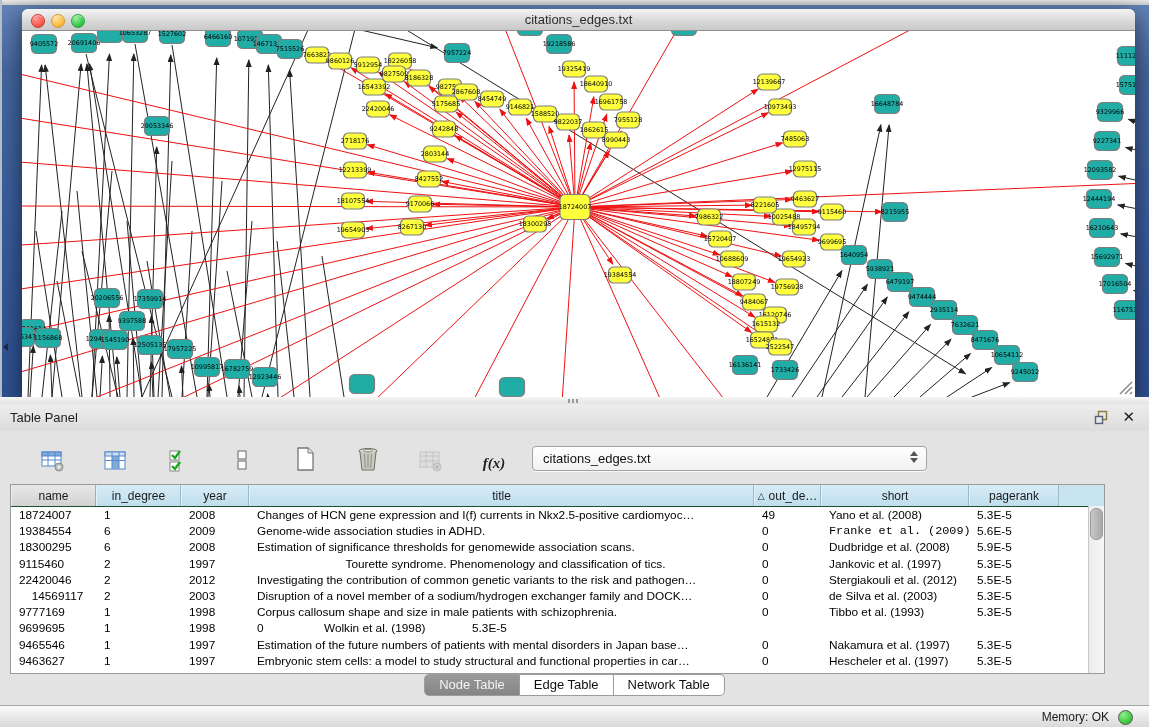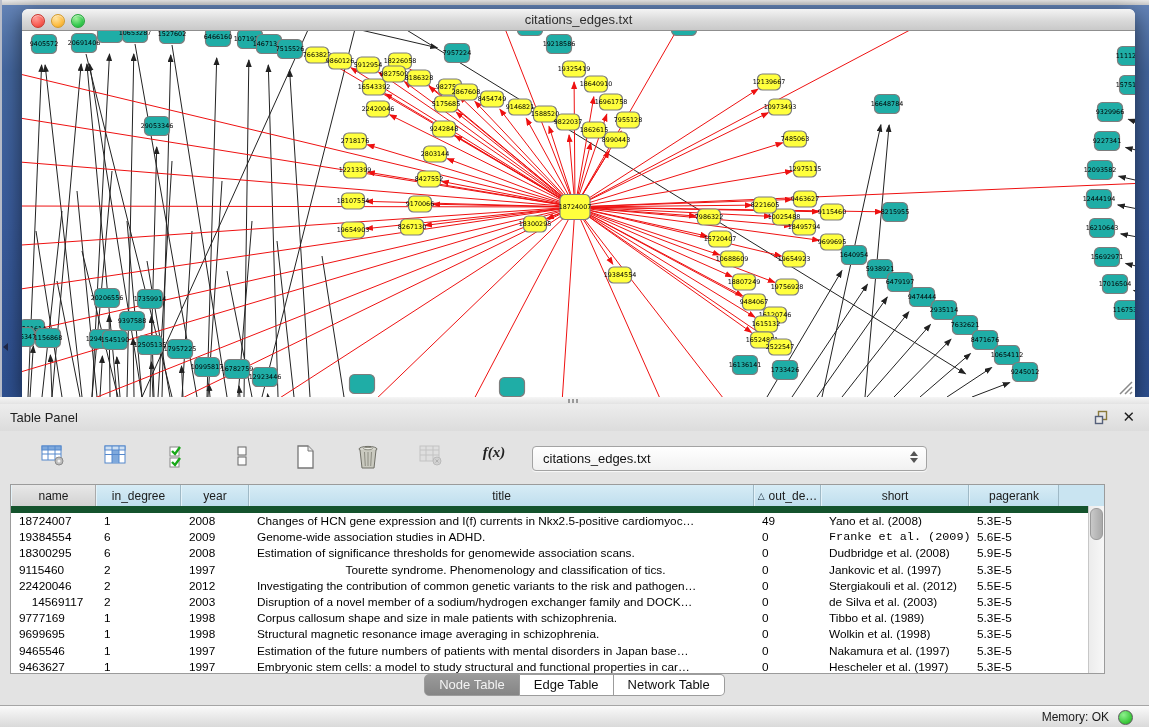--- a/index.html
+++ b/index.html
@@ -37,33 +37,33 @@
   #panel-header{position:absolute;left:0;top:404px;width:1149px;height:27px;
     background:linear-gradient(#ededed,#dcdcdc);border-bottom:1px solid #c2c2c2;}
   #panel-title{position:absolute;left:10px;top:6px;font-size:13px;color:#1f1f1f;}
   #float-icon{position:absolute;right:40px;top:6px;width:15px;height:15px;}
   #close-icon{position:absolute;right:14px;top:4px;font-size:15px;font-weight:bold;color:#1c1c1c;cursor:default;}
 
   #panel-body{position:absolute;left:0;top:431px;width:1149px;height:274px;background:#e3e3e3;}
 
   
   #toolbar{position:absolute;left:14px;top:12px;height:30px;display:flex;align-items:center;gap:10px;}
-  .tb-btn{width:28px;height:28px;display:flex;align-items:flex-start;justify-content:center;margin-left:25px;}
+  .tb-btn{width:28px;height:28px;display:flex;align-items:flex-end;justify-content:center;margin-left:25px;}
   #fx-label{font-family:"Liberation Serif","DejaVu Serif",serif;font-style:italic;font-weight:bold;font-size:15px;color:#222;}
   #table-selector{margin-left:14px;width:393px;height:23px;border:1px solid #a3a3a3;border-radius:4px;
     background:linear-gradient(#ffffff,#f1f1f1);display:flex;align-items:center;position:relative;box-shadow:0 1px 1px rgba(255,255,255,.8);}
   #table-selector-value{margin-left:10px;font-size:13px;color:#111;}
   #selector-arrows{position:absolute;right:8px;top:4px;display:flex;flex-direction:column;gap:2px;}
   #selector-arrows .up{width:0;height:0;border-left:4px solid transparent;border-right:4px solid transparent;border-bottom:5px solid #555;}
   #selector-arrows .down{width:0;height:0;border-left:4px solid transparent;border-right:4px solid transparent;border-top:5px solid #555;}
 
   
   #table-wrap{position:absolute;left:10px;top:53px;width:1093px;height:188px;background:#fff;
     border:1px solid #9b9b9b;overflow:hidden;}
-  #thead{display:flex;height:21px;border-bottom:7px solid #14532d;background:#c9e4f1;}
+  #thead{display:flex;height:21px;border-bottom:1px solid #14532d;background:#c9e4f1;}
   .th{box-sizing:border-box;border-right:1px solid #9fb9c6;border-left:1px solid #e3f2f9;
     font-size:12px;color:#1b1b1b;display:flex;align-items:center;justify-content:center;background:linear-gradient(#d7ecf6,#bfdeed);}
   .th.gray{background:linear-gradient(#e8e8e8,#d2d2d2);border-right:1px solid #aaa;}
   .th .sort{font-size:9px;margin-right:4px;color:#123;}
   #tbody{position:relative;}
   .tr{display:flex;height:16.2px;align-items:center;background:#fff;}
   .td{box-sizing:border-box;padding-left:8px;font-size:11.8px;color:#000;white-space:nowrap;overflow:hidden;}
   
   #vscroll{position:absolute;right:0px;top:21px;bottom:0;width:15px;background:linear-gradient(90deg,#ececec,#f7f7f7);border-left:1px solid #c7c7c7;}
   #vthumb{position:absolute;left:1px;top:2px;width:11px;height:30px;border-radius:6px;
@@ -634,28 +634,27 @@
             <div class="td" style="width: 67px;">0</div>
             <div class="td" style="width: 148px;">de Silva et al. (2003)</div>
             <div class="td" style="width: 90px;">5.3E-5</div>
           </div>
           <div class="tr">
             <div class="td" style="width: 85px;">9777169</div>
             <div class="td" style="width: 85px;">1</div>
             <div class="td" style="width: 68px;">1998</div>
             <div class="td" style="width: 505px;">Corpus callosum shape and size in male patients with schizophrenia.</div>
             <div class="td" style="width: 67px;">0</div>
-            <div class="td" style="width: 148px;">Tibbo et al. (1989)</div>
+            <div class="td" style="width: 148px;">Tibbo et al. (1993)</div>
             <div class="td" style="width: 90px;">5.3E-5</div>
           </div>
           <div class="tr">
             <div class="td" style="width: 85px;">9699695</div>
             <div class="td" style="width: 85px;">1</div>
             <div class="td" style="width: 68px;">1998</div>
-            <div class="td" style="width: 505px;">Structural magnetic resonance image averaging in schizophrenia.</div>
             <div class="td" style="width: 67px;">0</div>
             <div class="td" style="width: 148px;">Wolkin et al. (1998)</div>
             <div class="td" style="width: 90px;">5.3E-5</div>
           </div>
           <div class="tr">
             <div class="td" style="width: 85px;">9465546</div>
             <div class="td" style="width: 85px;">1</div>
             <div class="td" style="width: 68px;">1997</div>
             <div class="td" style="width: 505px;">Estimation of the future numbers of patients with mental disorders in Japan base…</div>
             <div class="td" style="width: 67px;">0</div>

